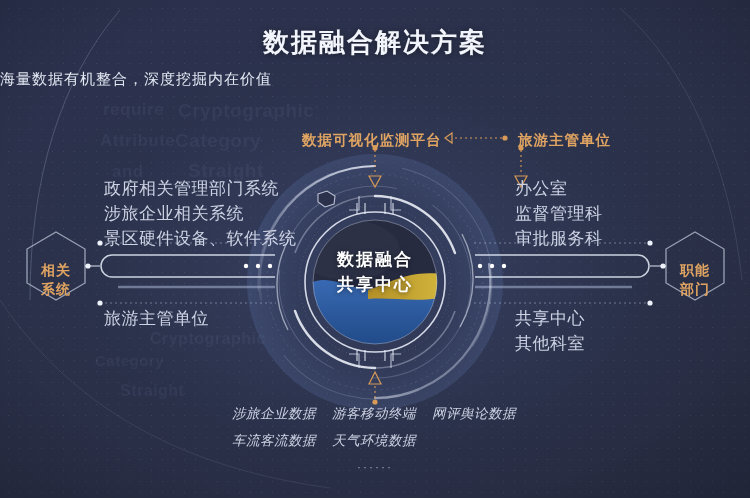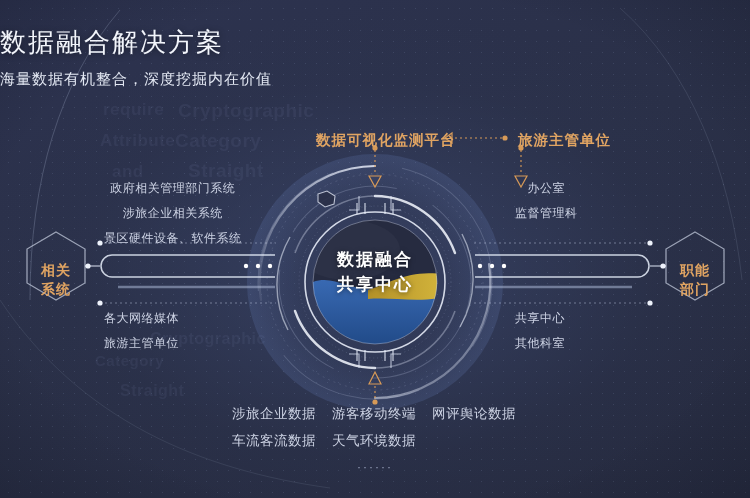--- a/index.html
+++ b/index.html
@@ -38,70 +38,71 @@
     letter-spacing: .5px;
     white-space: nowrap;
     pointer-events: none;
     user-select: none;
   }
   svg.deco { position: absolute; inset: 0; width: 750px; height: 498px; pointer-events: none; }
 
   
   #title {
     position: absolute; left: 0; right: 0; top: 25px;
-    font-size: 26px; font-weight: 400;
+    text-align: center;
+    font-size: 26px; font-weight: 700;
     color: #f2f5fb; letter-spacing: 2px;
     text-shadow: 0 1px 6px rgba(0,0,0,.45);
   }
   #subtitle {
     position: absolute; left: 0; right: 0; top: 70px;
     font-size: 15px; color: #e3e8f3; letter-spacing: 1px;
   }
 
   
   .toplabel {
     position: absolute; top: 131px;
     font-size: 14.5px; font-weight: 700;
     color: #e0a462; letter-spacing: 1px; white-space: nowrap;
   }
-  #label-viz { left: 302px; margin-left: 14px; }
+  #label-viz { left: 302px; }
   #label-gov { left: 518px; }
 
   
   .hexwrap { position: absolute; width: 86px; height: 96px; }
   #hex-left  { left: 13px;  top: 232px; }
   #hex-right { left: 652px; top: 232px; text-align: center; }
   .hexwrap .hextext {
     position: absolute; inset: 0;
     display: flex; flex-direction: column;
     align-items: center; justify-content: center;
     font-size: 14px; font-weight: 700; line-height: 1.35;
     color: #e0a462; letter-spacing: 1px;
   }
 
   
   .itemlist { position: absolute; }
   .itemlist .item {
-    font-size: 12px; color: #cdd3e4;
+    font-size: 17px; color: #cdd3e4;
     line-height: 25px; white-space: nowrap;
     letter-spacing: .5px;
-    text-align: center;
   }
   #left-top    { left: 104px; top: 176px; }
   #left-bottom { left: 104px; top: 306px; }
   #right-top    { left: 515px; top: 176px; }
   #right-bottom { left: 515px; top: 306px; }
 
   
   #bottom-grid {
     position: absolute; left: 232px; top: 405px; width: 300px;
     display: grid;
     grid-template-columns: 100px 100px 100px;
     grid-auto-rows: 27px;
     justify-items: start;
+    font-style: italic;
   }
   #bottom-grid .item {
     font-size: 13.5px; color: #cdd3e4; white-space: nowrap; letter-spacing: .5px;
   }
   #bottom-ellipsis {
     position: absolute; left: 0; right: 0; top: 460px;
     text-align: center; font-size: 12px; color: #9aa3bd; letter-spacing: 2px;
   }
 
   
@@ -304,27 +305,27 @@
     </div>
   </div>
 
   <div class="itemlist" id="left-top">
     <div class="item">政府相关管理部门系统</div>
     <div class="item">涉旅企业相关系统</div>
     <div class="item">景区硬件设备、软件系统</div>
   </div>
 
   <div class="itemlist" id="left-bottom">
-    <div class="item">各大网络媒体</div>
     <div class="item">旅游主管单位</div>
   </div>
 
   <div class="itemlist" id="right-top">
     <div class="item">办公室</div>
     <div class="item">监督管理科</div>
+    <div class="item">审批服务科</div>
   </div>
 
   <div class="itemlist" id="right-bottom">
     <div class="item">共享中心</div>
     <div class="item">其他科室</div>
   </div>
 
   <div id="core-text">
     <div>数据融合</div>
     <div>共享中心</div>

